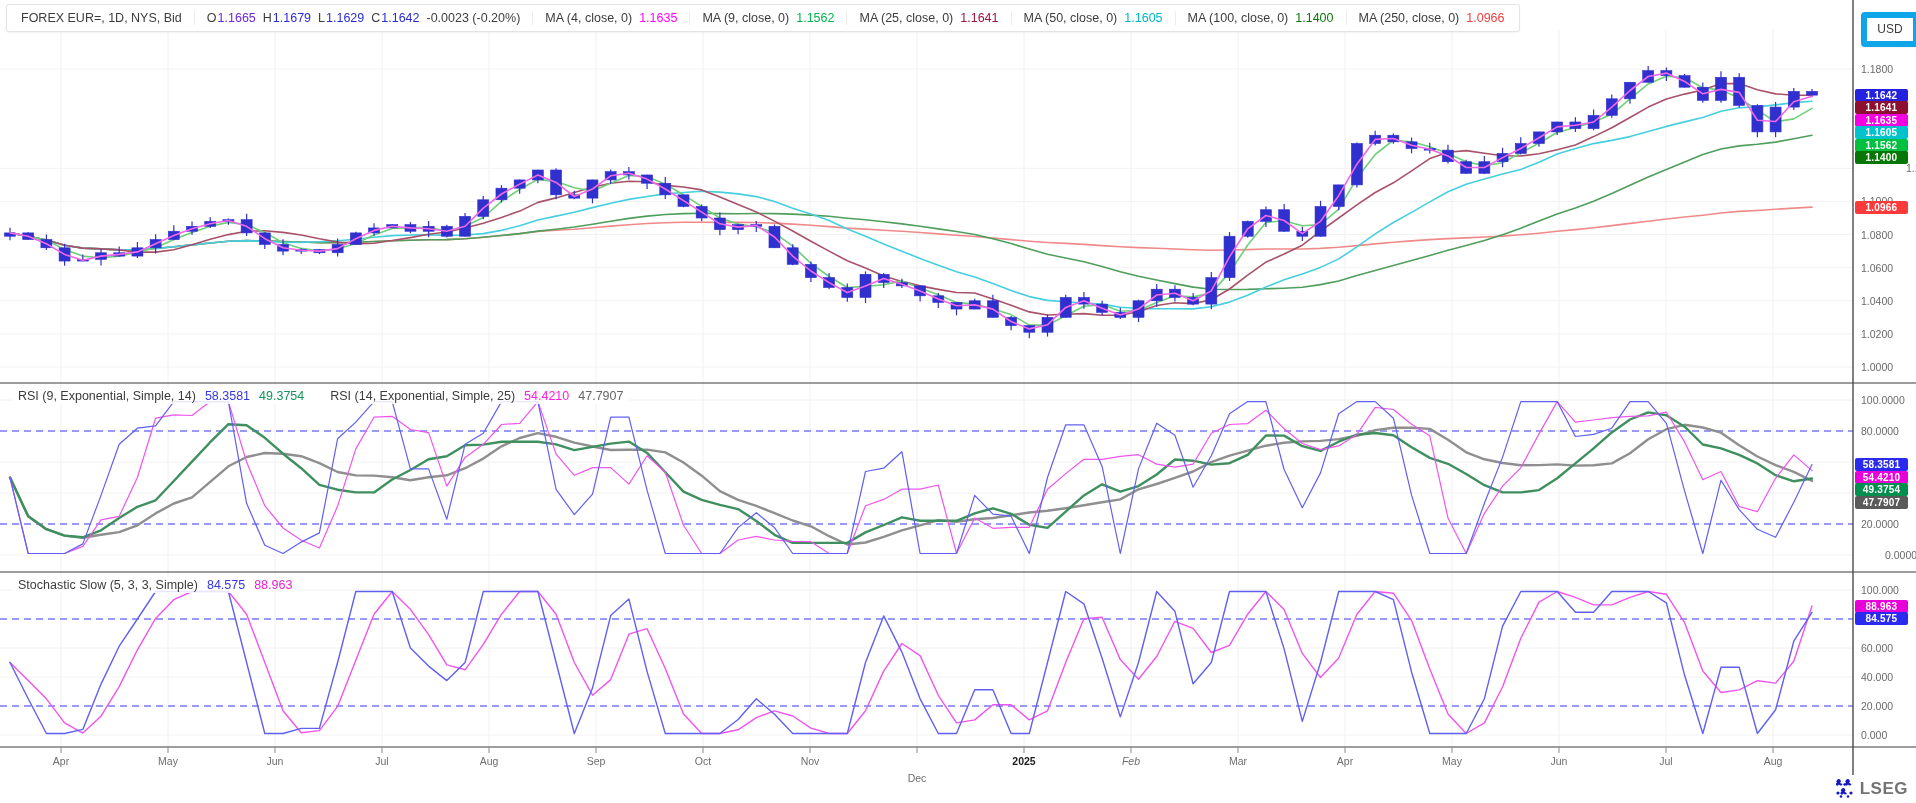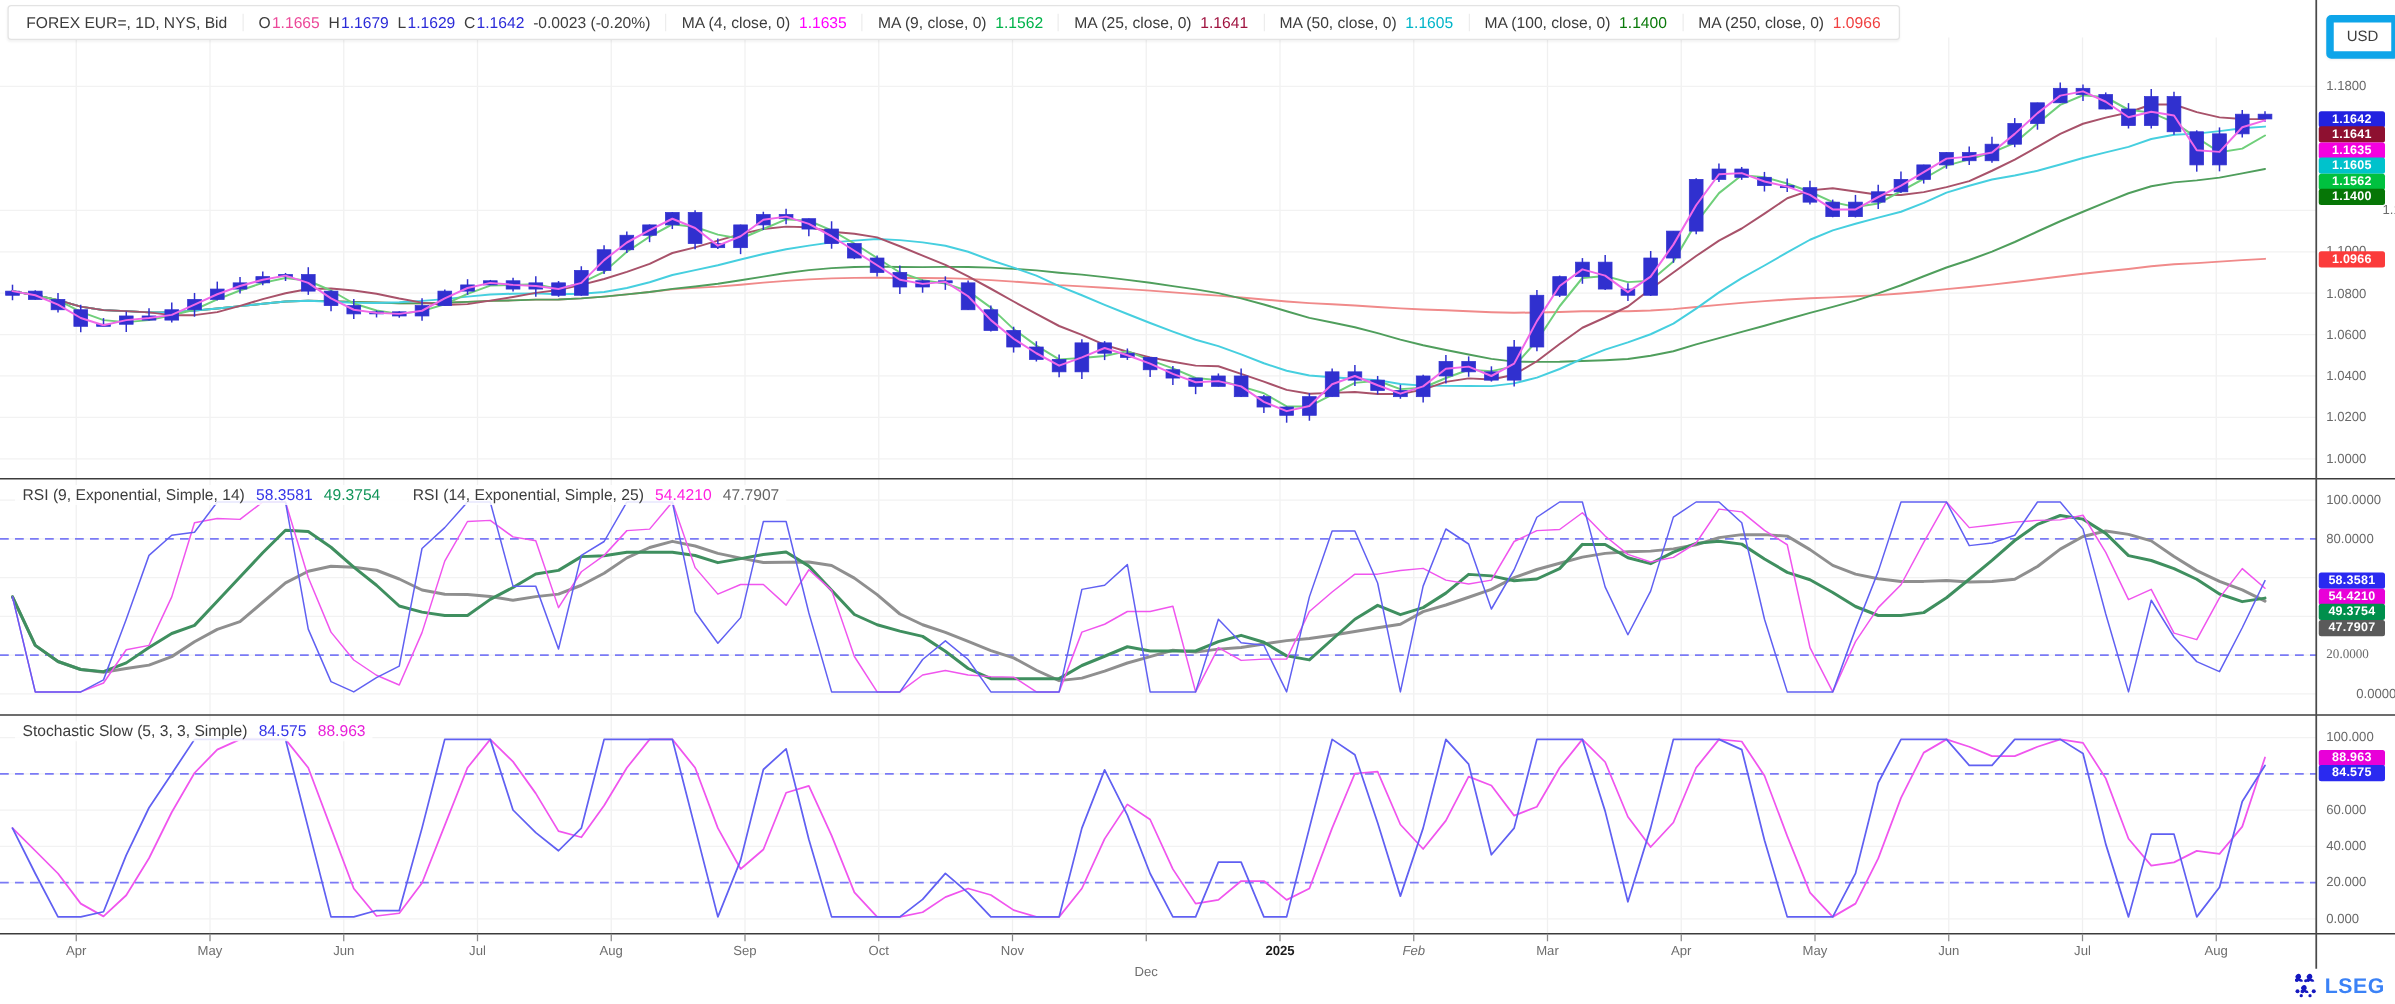--- a/index.html
+++ b/index.html
@@ -24,21 +24,21 @@
       font-size:10px;font-weight:bold;text-align:center;line-height:13px;letter-spacing:.2px;}
   .month{position:absolute;top:755px;width:60px;margin-left:-30px;text-align:center;
       font-size:10.5px;color:#6e6e6e;}
   .month.strong{color:#1c1c1c;font-weight:bold;}
   
   .usd-btn{position:absolute;top:12px;left:1861px;width:46px;height:23px;background:#fff;
       border:6px solid #0ea5e9;border-radius:4px;font-size:12px;color:#3c3c3c;text-align:center;
       line-height:23px;z-index:6;box-shadow:0 1px 2px rgba(0,0,0,.06);}
   
   .logo{position:absolute;right:8px;top:778px;display:flex;align-items:center;gap:5px;z-index:6;}
-  .logo-text{font-size:17px;font-weight:bold;color:#3b82f6;letter-spacing:.5px;}
+  .logo-text{font-size:17px;font-weight:bold;color:#737373;letter-spacing:.5px;}
 </style>
 </head>
 <body>
 
 <div class="stage">
 
   <svg id="chart-svg" width="1916" height="803">
       <line x1="61" y1="30" x2="61" y2="747" stroke="#f0f0f0" stroke-width="1"></line>
       <line x1="168" y1="30" x2="168" y2="747" stroke="#f0f0f0" stroke-width="1"></line>
       <line x1="275" y1="30" x2="275" y2="747" stroke="#f0f0f0" stroke-width="1"></line>
@@ -312,21 +312,21 @@
       <line x1="1345" y1="747" x2="1345" y2="753" stroke="#8a8a8a" stroke-width="1"></line>
       <line x1="1452" y1="747" x2="1452" y2="753" stroke="#8a8a8a" stroke-width="1"></line>
       <line x1="1559" y1="747" x2="1559" y2="753" stroke="#8a8a8a" stroke-width="1"></line>
       <line x1="1666" y1="747" x2="1666" y2="753" stroke="#8a8a8a" stroke-width="1"></line>
       <line x1="1773" y1="747" x2="1773" y2="753" stroke="#8a8a8a" stroke-width="1"></line>
     </svg>
 
   <div class="legend-bar">
     <span class="lg first">FOREX EUR=, 1D, NYS, Bid</span>
     <span class="lg kv">
-      <span><span class="k">O</span><span class="v" style="color: #ec4899; text-align: right;">1.1665</span></span>
+      <span><span class="k">O</span><span class="v" style="color: #6d28d9; text-align: right;">1.1665</span></span>
       <span><span class="k">H</span><span class="v" style="color: rgb(43, 43, 216);">1.1679</span></span>
       <span><span class="k">L</span><span class="v" style="color: rgb(43, 43, 216);">1.1629</span></span>
       <span><span class="k">C</span><span class="v" style="color: rgb(43, 43, 216);">1.1642</span></span>
       <span class="v" style="color: #404040;">-0.0023 (-0.20%)</span>
     </span>
     <span class="lg">
       <span>MA (4, close, 0)</span>
       <span class="v" style="color: rgb(255, 0, 255);">1.1635</span>
     </span>
     <span class="lg">
@@ -382,21 +382,21 @@
       <div class="badge" style="top: 101.158px; background: rgb(142, 16, 48);">1.1641</div>
       <div class="badge" style="top: 113.658px; background: rgb(245, 0, 224);">1.1635</div>
       <div class="badge" style="top: 126.158px; background: rgb(0, 194, 204);">1.1605</div>
       <div class="badge" style="top: 138.658px; background: rgb(0, 193, 63);">1.1562</div>
       <div class="badge" style="top: 151.158px; background: rgb(6, 118, 6);">1.1400</div>
       <div class="badge" style="top: 200.577px; background: rgb(251, 59, 59);">1.0966</div>
     </div>
   <div class="layer" id="rsi-axis">
       <div class="tick" style="top: 394px;">100.0000</div>
       <div class="tick" style="top: 425px;">80.0000</div>
-      <div class="tick" style="top: 518px; font-family: Liberation Serif, serif;">20.0000</div>
+      <div class="tick" style="top: 518px;">20.0000</div>
       <div class="tick" style="top: 549px; padding-left: 24px;">0.0000</div>
       <div class="badge" style="top: 458.045px; background: rgb(42, 42, 240);">58.3581</div>
       <div class="badge" style="top: 470.545px; background: rgb(232, 0, 216);">54.4210</div>
       <div class="badge" style="top: 483.045px; background: rgb(0, 143, 76);">49.3754</div>
       <div class="badge" style="top: 495.545px; background: rgb(90, 90, 90);">47.7907</div>
     </div>
   <div class="layer" id="stoch-axis">
       <div class="tick" style="top: 584px;">100.000</div>
       <div class="tick" style="top: 613px;">80.000</div>
       <div class="tick" style="top: 642px;">60.000</div>

